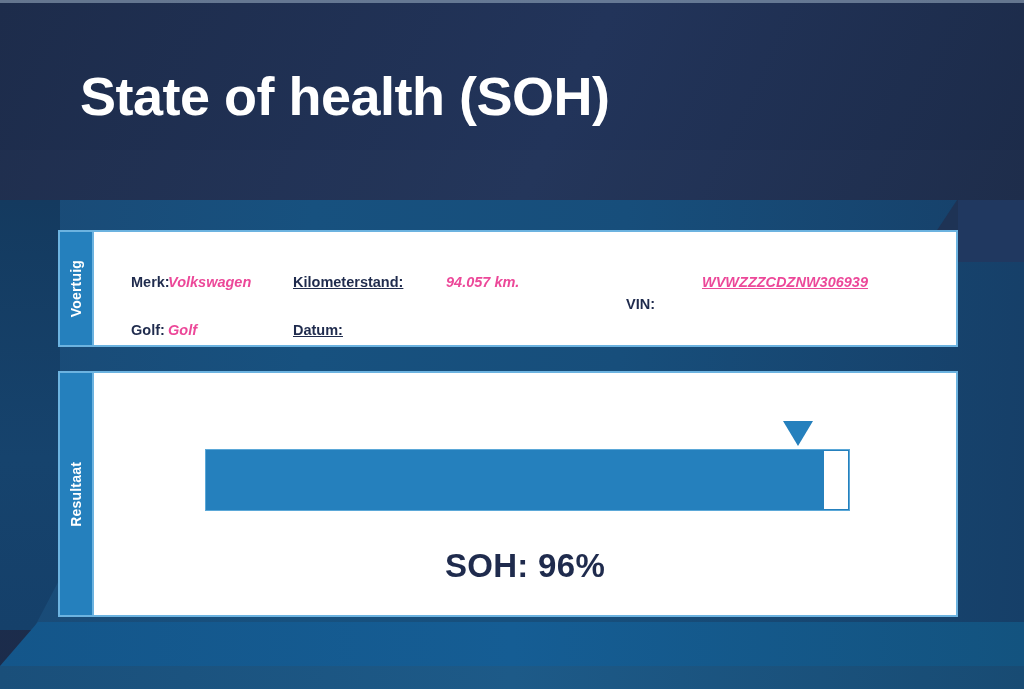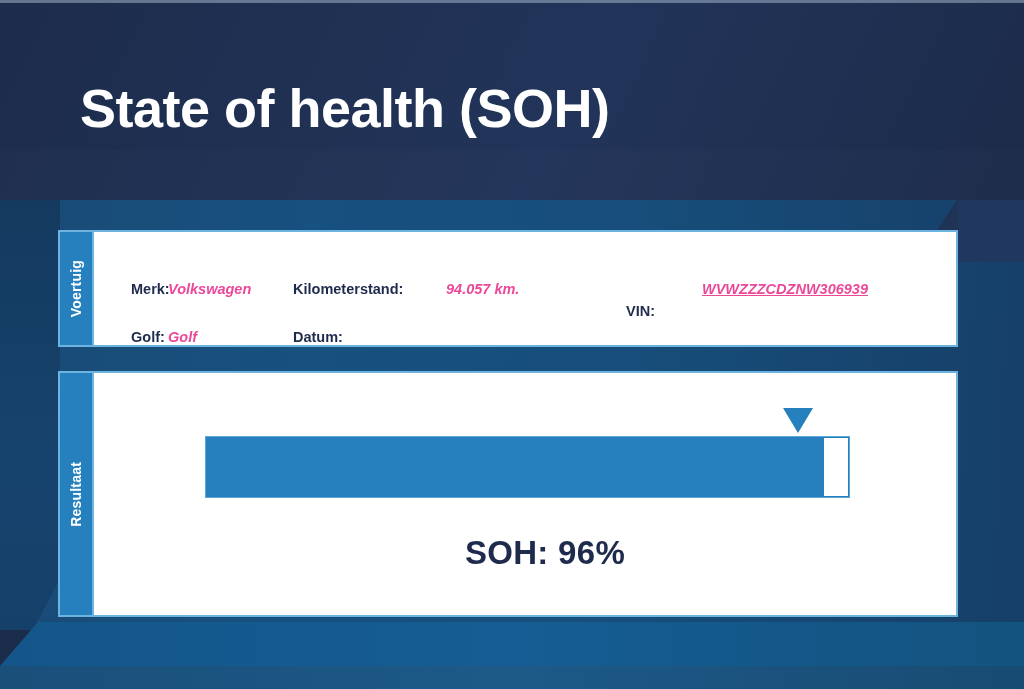--- a/index.html
+++ b/index.html
@@ -89,21 +89,21 @@
     position: absolute;
     left: 0; top: 150px;
     width: 1024px; height: 50px;
     background: rgba(255,255,255,.012);
   }
 
   
   .title {
     position: absolute;
     left: 80px;
-    top: 77px;
+    top: 65px;
     font-size: 54px;
     font-weight: bold;
     color: #ffffff;
     letter-spacing: -0.5px;
     white-space: nowrap;
   }
 
   
   .card {
     position: absolute;
@@ -136,21 +136,21 @@
     box-sizing: border-box;
   }
 
   
   #vehicle-card { left: 58px; top: 230px; width: 900px; height: 117px; }
   #vehicle-card .card-tab { width: 32px; }
 
   .info-grid {
     position: absolute;
     inset: 0;
-    padding: 33px 0 0 0;
+    padding: 26px 0 0 0;
   }
   .info-row {
     display: flex;
     align-items: center;
     height: 48px;
   }
   .cell-label {
     font-size: 14.5px;
     font-weight: bold;
     color: #1f2b4d;
@@ -158,33 +158,33 @@
   }
   .cell-value {
     font-size: 14.5px;
     font-weight: bold;
     font-style: italic;
     color: #ec4899;
     white-space: nowrap;
   }
   .c1 { width: 74px; padding-left: 37px; box-sizing: border-box; }
   .c2 { width: 125px; }
-  .c3 { width: 153px; }
+  .c3 { width: 153px; text-decoration: underline; }
   .c4 { width: 180px; }
   .c5 { width: 76px; margin-top: 44px; }
   .c6 { width: 250px; text-decoration: underline; }
 
   
   #result-card { left: 58px; top: 371px; width: 900px; height: 246px; }
   #result-card .card-tab { width: 32px; }
 
   .gauge-wrap {
     position: absolute;
-    left: 0; top: 3px;
-    width: 100%; height: 100%; padding-left: 40px;
+    left: 0; top: 16px;
+    width: 100%; height: 100%;
   }
   .gauge-track {
     position: absolute;
     left: 111px;
     top: 60px;
     width: 645px;
     height: 62px;
     background: #2580bd;
     border: 1.5px solid #5ba8d8;
     box-sizing: border-box;

